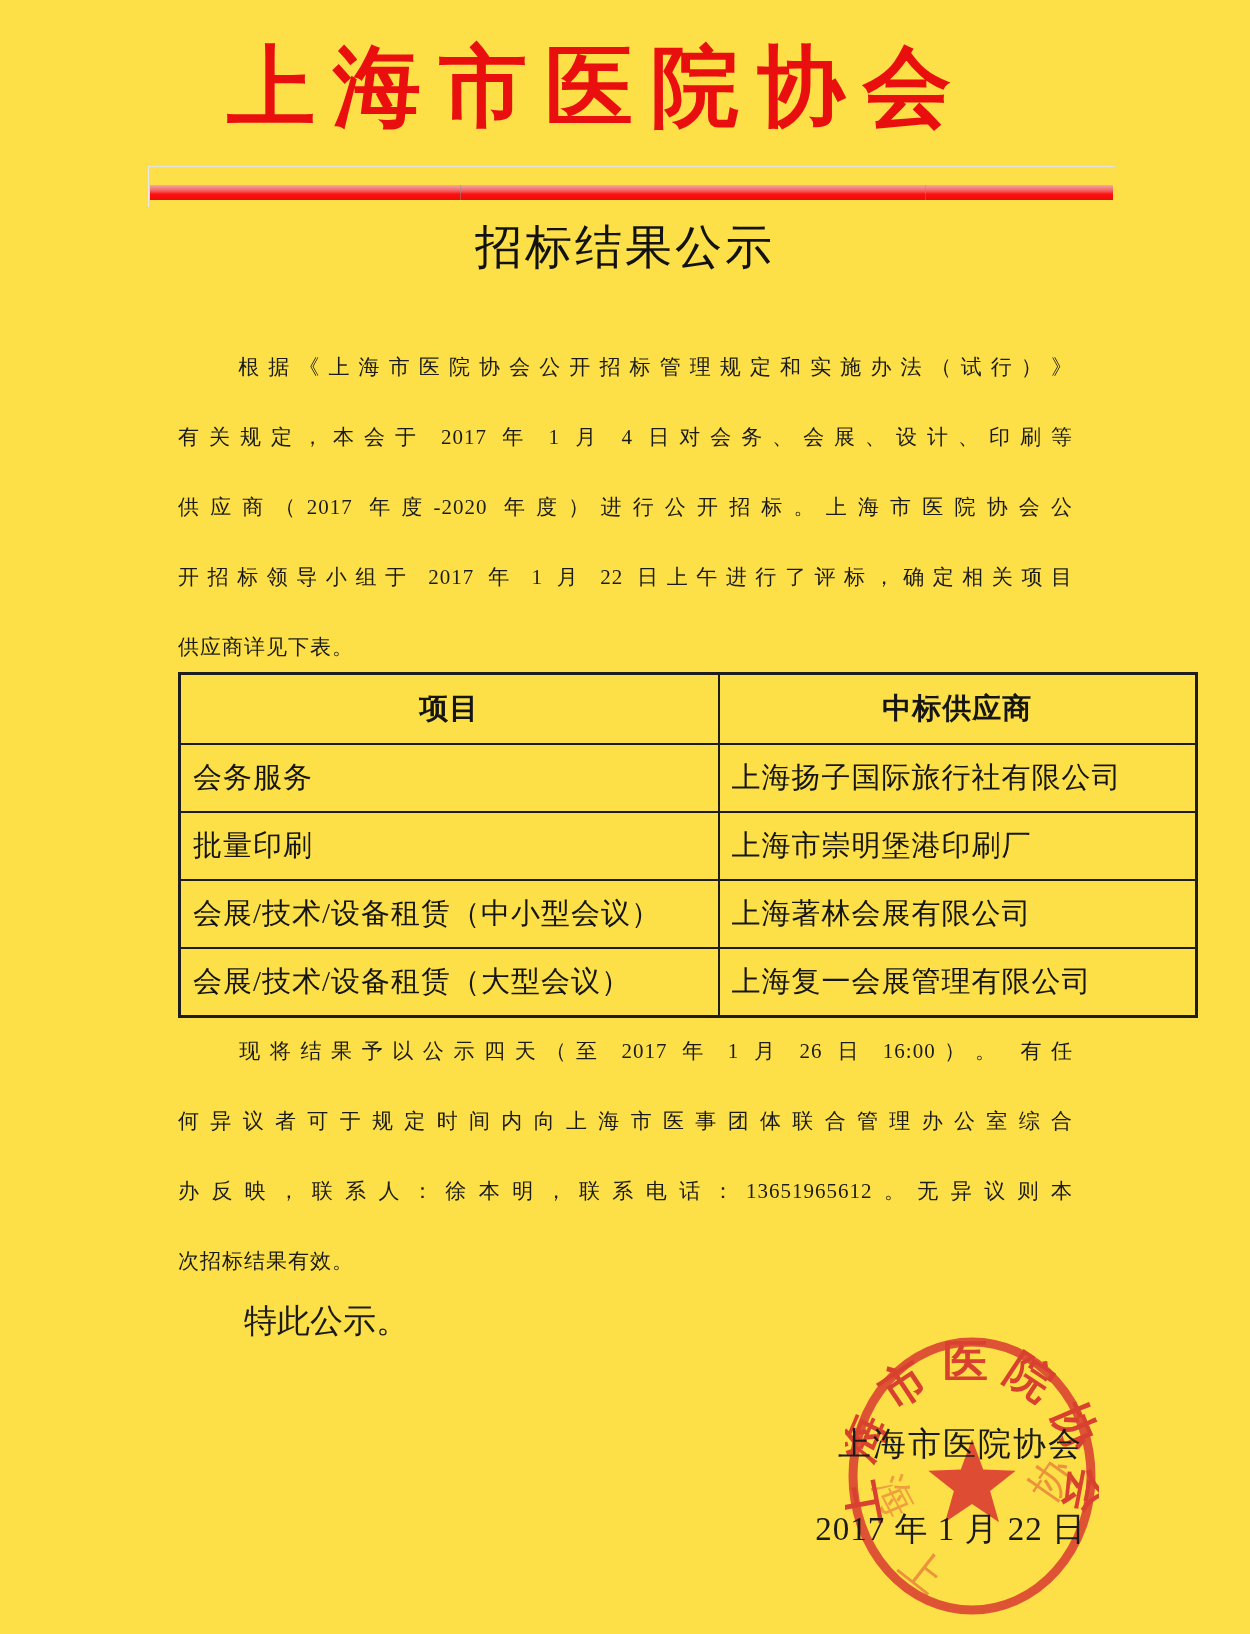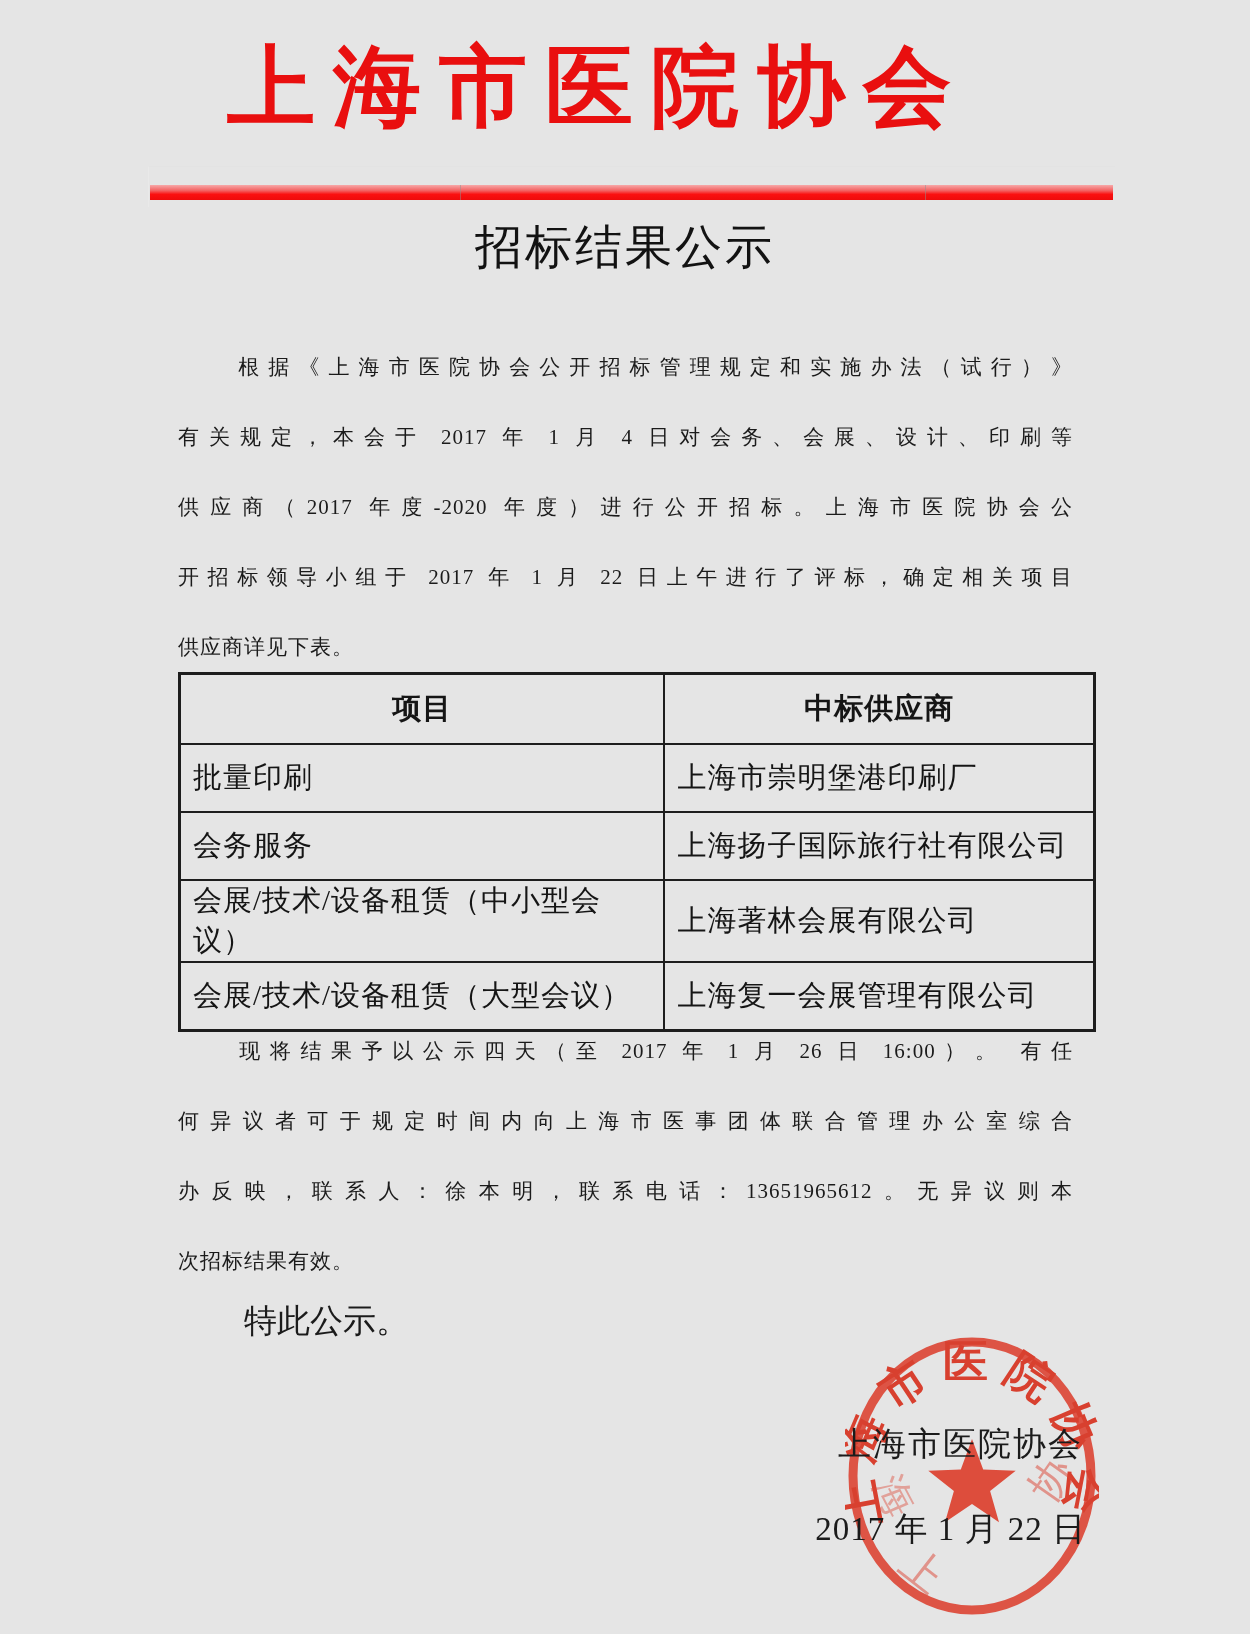--- a/index.html
+++ b/index.html
@@ -1,18 +1,18 @@
 <!DOCTYPE html>
 <html><head>
 <meta charset="utf-8">
 <style>
   html,body{margin:0;padding:0;background:#ffffff;}
   .page{
     position:relative;width:1250px;height:1634px;margin:0 auto;
-    background:#e5e5e5;overflow:hidden;
+    background:#fde047;overflow:hidden;
     font-family:"Liberation Serif","DejaVu Serif",serif;
     color:#1b1b1b;
   }
   
   .org-name{
     position:absolute;top:28px;left:0;width:1196px;text-align:center;
     font-size:88px;font-weight:bold;letter-spacing:18px;color:#e90f0f;
     font-family:"DejaVu Serif","Liberation Serif",serif;white-space:nowrap;
   }
   .rule-hair{position:absolute;left:148px;top:166px;width:966px;height:40px;
@@ -31,21 +31,21 @@
   
   .para{position:absolute;left:178px;width:895px;font-size:21px;}
   .p1{top:332px;}
   .p2{top:1016px;}
   .line{height:70px;line-height:70px;text-align:justify;text-align-last:justify;letter-spacing:1px;}
   .line:last-child{text-align-last:left;}
   .single-line{position:absolute;left:178px;width:895px;font-size:33px;height:70px;line-height:70px;}
   .p3{top:1286px;}
   
   .result-table{
-    position:absolute;left:178px;top:672px;width:918px;
+    position:absolute;left:178px;top:672px;width:1020px;
     border-collapse:collapse;font-size:29px;color:#151515;
     border:3px solid #1d1d1d;table-layout:fixed;
   }
   .result-table th,.result-table td{border:2px solid #1d1d1d;vertical-align:middle;}
   .result-table th{height:66px;font-weight:bold;text-align:center;letter-spacing:1px;}
   .result-table td{height:66px;padding:0 10px 0 12px;text-align:left;letter-spacing:1px;}
   .col-project{width:53%;} .col-supplier{width:47%;}
   
   .sig-org{position:absolute;left:178px;top:1422px;width:905px;text-align:right;
     font-size:33px;letter-spacing:2px;z-index:2;}
@@ -87,27 +87,27 @@
       </colgroup>
     <thead>
       <tr>
         <th>项目</th>
         <th>中标供应商</th>
       </tr>
     </thead>
     <tbody>
 
         <tr>
-          <td>批量印刷</td>
-          <td>上海市崇明堡港印刷厂</td>
+          <td>会务服务</td>
+          <td>上海扬子国际旅行社有限公司</td>
         </tr>
 
         <tr>
-          <td>会务服务</td>
-          <td>上海扬子国际旅行社有限公司</td>
+          <td>批量印刷</td>
+          <td>上海市崇明堡港印刷厂</td>
         </tr>
 
         <tr>
           <td>会展/技术/设备租赁（中小型会议）</td>
           <td>上海著林会展有限公司</td>
         </tr>
 
         <tr>
           <td>会展/技术/设备租赁（大型会议）</td>
           <td>上海复一会展管理有限公司</td>

